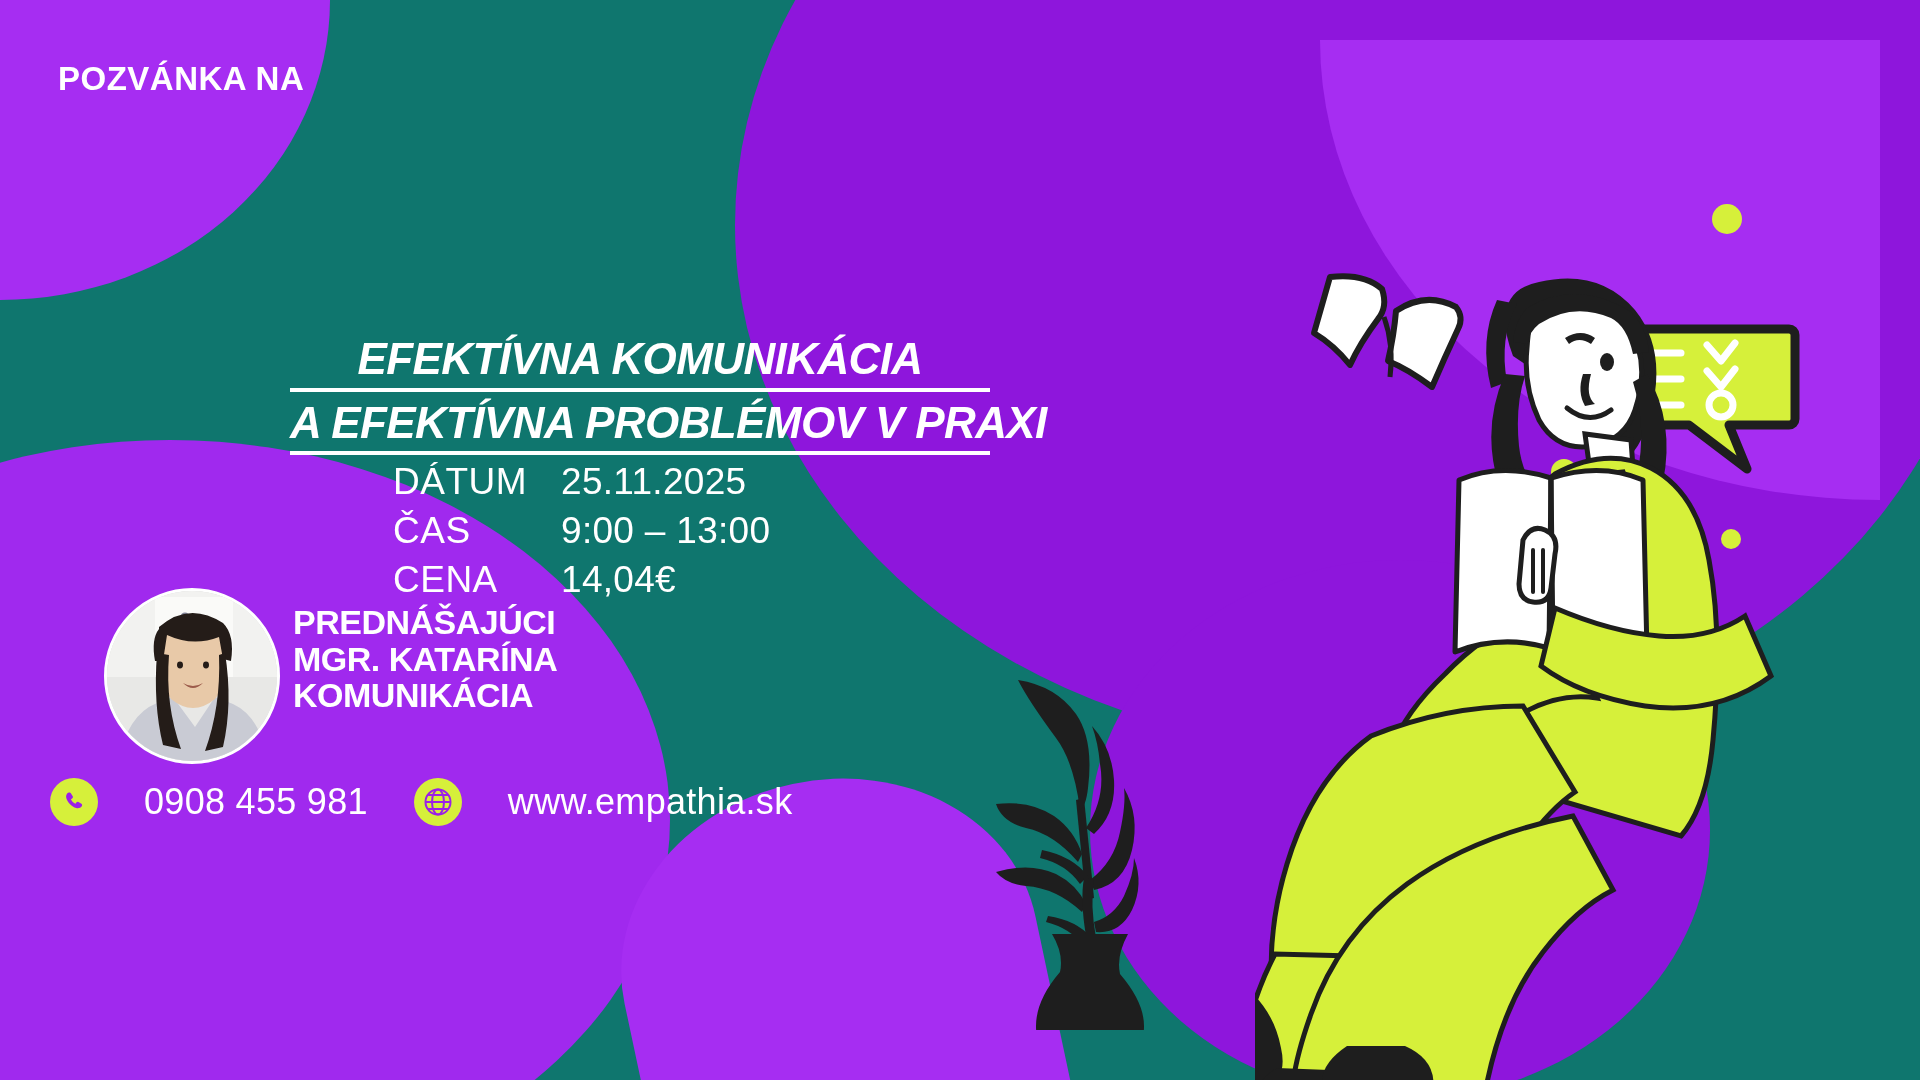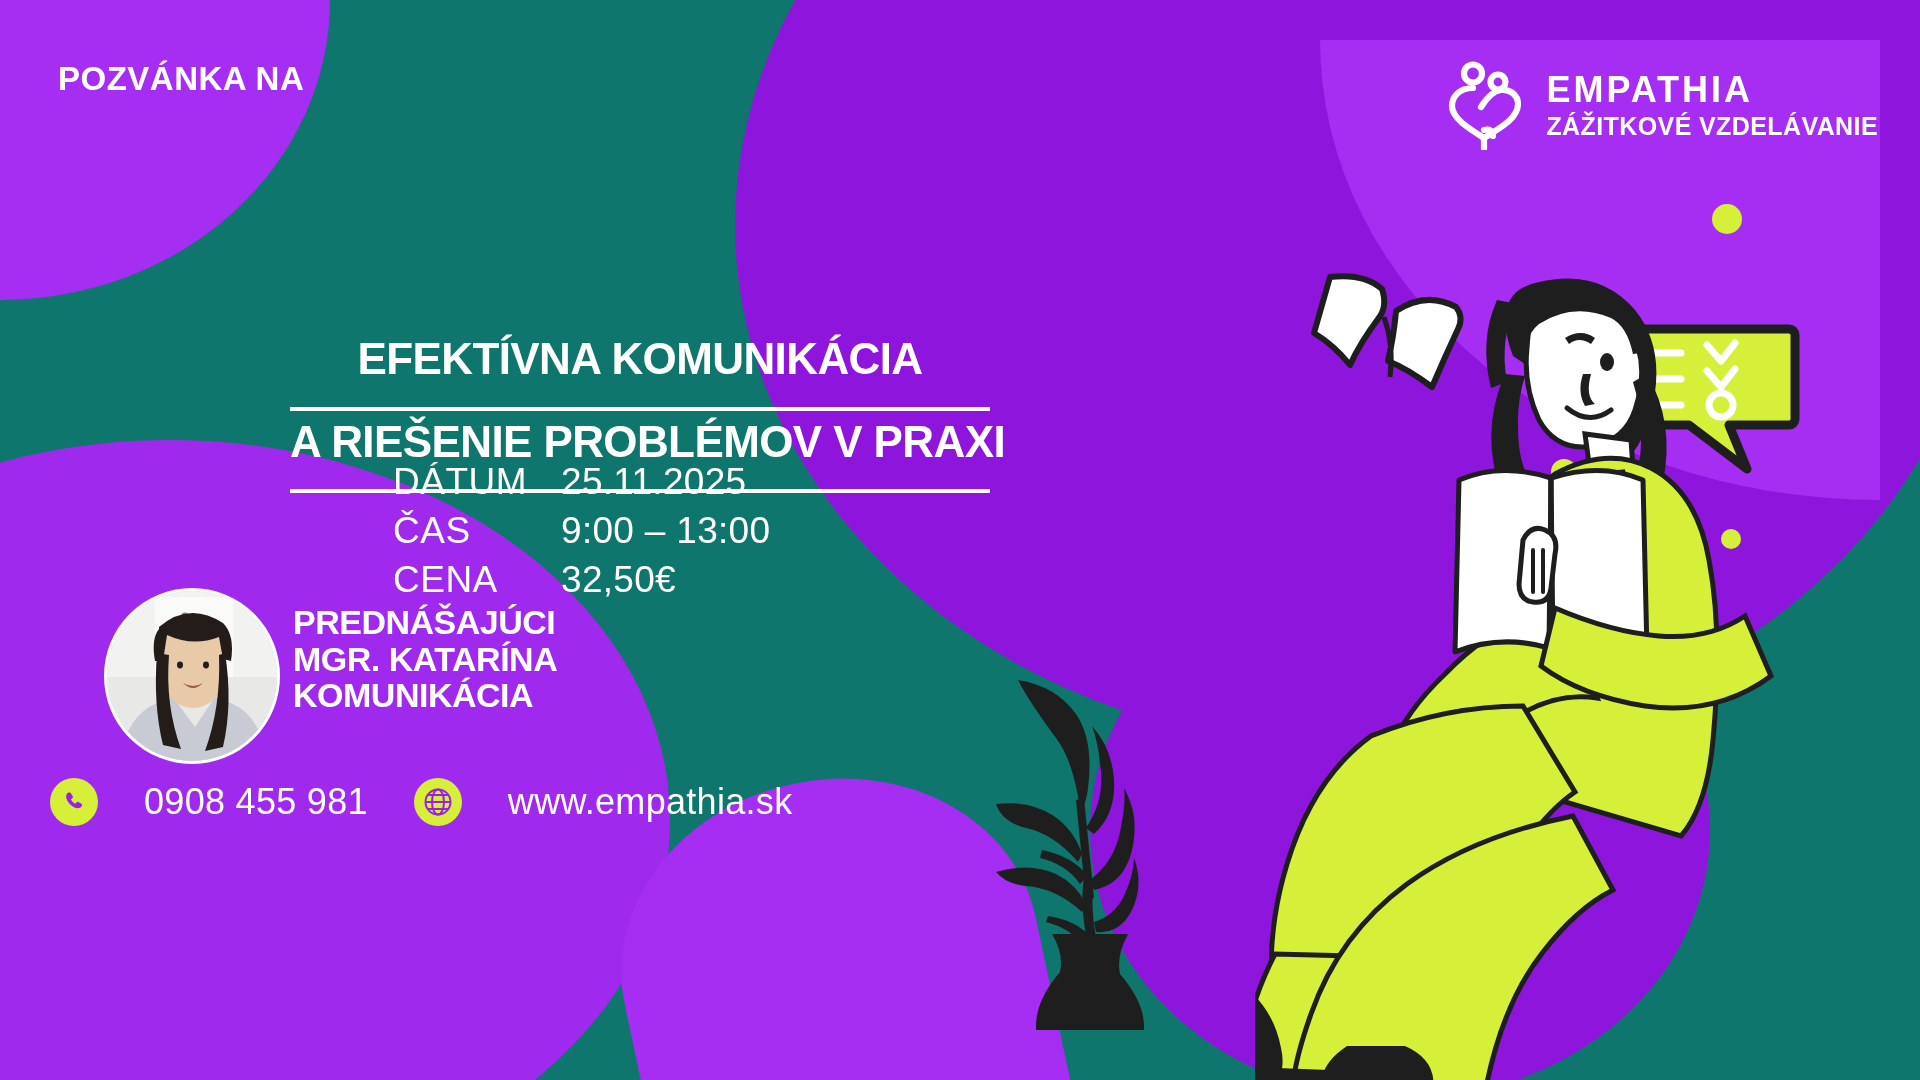--- a/index.html
+++ b/index.html
@@ -47,23 +47,24 @@
   .subtitle {
     position:absolute; left:290px; top:332px;
     width:700px; text-align:center;
     color:#ffffff; font-weight:bold;
     font-size:44px; line-height:1.22;
     letter-spacing:-0.6px;
   }
   .subtitle .sline {
     display:block;
     border-bottom:4px solid #ffffff;
-    padding-bottom:21px;
+    padding-bottom:2px;
     margin-bottom:4px;
     white-space:nowrap;
+    font-style:italic;
   }
 
   
   .details {
     position:absolute; left:393px; top:458px;
     color:#ffffff; font-size:37px; line-height:1.32;
   }
   .details .row { display:flex; }
   .details .lbl { width:168px; letter-spacing:0.5px; }
   .details .val { letter-spacing:0.3px; }
@@ -136,35 +137,35 @@
   <div class="blob blob-c"></div>
   <div class="blob blob-d"></div>
   <div class="blob blob-e"></div>
   <div class="blob blob-f"></div>
 
   <div class="eyebrow">POZVÁNKA NA</div>
 
 
   <div class="subtitle">
     <span class="sline">EFEKTÍVNA KOMUNIKÁCIA</span>
-    <span class="sline">A RIEŠENIE PROBLÉMOV V PRAXI</span>
+    <span class="sline">A EFEKTÍVNA PROBLÉMOV V PRAXI</span>
   </div>
 
   <div class="details">
     <div class="row">
       <span class="lbl">DÁTUM</span>
       <span class="val">25.11.2025</span>
     </div>
     <div class="row">
       <span class="lbl">ČAS</span>
       <span class="val">9:00 – 13:00</span>
     </div>
     <div class="row">
       <span class="lbl">CENA</span>
-      <span class="val">32,50€</span>
+      <span class="val">14,04€</span>
     </div>
   </div>
 
   <div class="avatar">
     <svg width="170" height="170" viewBox="0 0 170 170">
       <rect width="170" height="170" fill="#E8E8E6"></rect>
       <rect x="0" y="0" width="170" height="86" fill="#F2F2F0"></rect>
       <rect x="48" y="6" width="78" height="80" fill="#FAFAF8"></rect>
       <g fill="#6B6F88" opacity="0.85">
         <circle cx="78" cy="26" r="4.5"></circle>
@@ -210,39 +211,20 @@
           <ellipse cx="18" cy="18" rx="6" ry="12.5" fill="none" stroke="#9B1FE8" stroke-width="2"></ellipse>
           <line x1="5.5" y1="18" x2="30.5" y2="18" stroke="#9B1FE8" stroke-width="2"></line>
           <line x1="8" y1="11" x2="28" y2="11" stroke="#9B1FE8" stroke-width="2"></line>
           <line x1="8" y1="25" x2="28" y2="25" stroke="#9B1FE8" stroke-width="2"></line>
         </svg>
       </span>
       <span class="ctext">www.empathia.sk</span>
     </div>
   </div>
 
-  <div class="brand">
-    <span>
-      <svg width="76" height="92" viewBox="0 0 76 92">
-        <g fill="none" stroke="#ffffff" stroke-width="6.2" stroke-linecap="round" stroke-linejoin="round">
-          <circle cx="25" cy="15.5" r="9"></circle>
-          <circle cx="50" cy="24" r="7.5"></circle>
-          <path d="M25 30 C11 30 4 39 4 48 C4 60 20 70 36 80"></path>
-          <path d="M36 80 C50 71 70 61 70 46 C70 37 62 31 53 32"></path>
-          <path d="M53 32 C44 33 38 41 33 49"></path>
-          <path d="M36 80 L36 90"></path>
-          <path d="M36 72 q9 -2 9 6"></path>
-        </g>
-      </svg>
-    </span>
-    <span class="brand-text">
-      <span class="brand-name">EMPATHIA</span>
-      <span class="brand-tag" style="display:block">ZÁŽITKOVÉ VZDELÁVANIE</span>
-    </span>
-  </div>
 
   <div class="art art-book">
     <svg width="200" height="150" viewBox="0 0 200 150">
       <g stroke="#1E1E1E" stroke-width="6" stroke-linejoin="round" fill="#ffffff">
         <path d="M14 68 L30 12 q34 -4 52 12 q6 18 -4 30 q-18 24 -28 46 q-16 -20 -36 -32z"></path>
         <path d="M96 46 q30 -20 60 -4 q8 10 2 22 q-14 30 -26 58 q-24 -18 -44 -26 q6 -26 8 -50z"></path>
       </g>
       <path d="M84 52 q10 28 6 60" stroke="#1E1E1E" stroke-width="5" fill="none"></path>
     </svg>
   </div>

